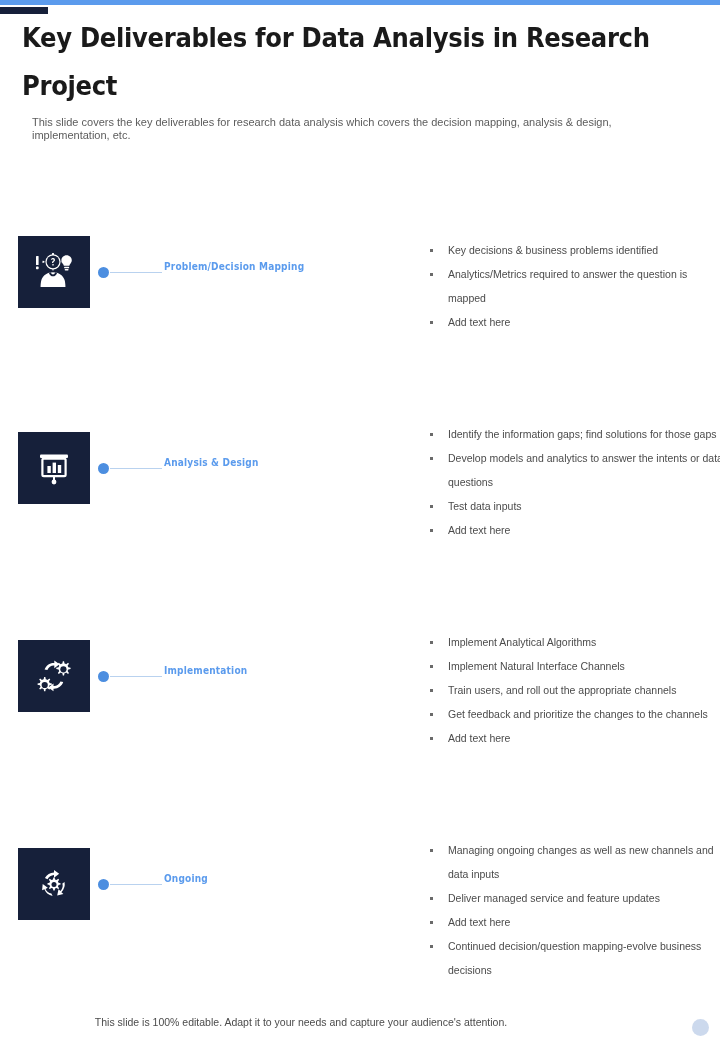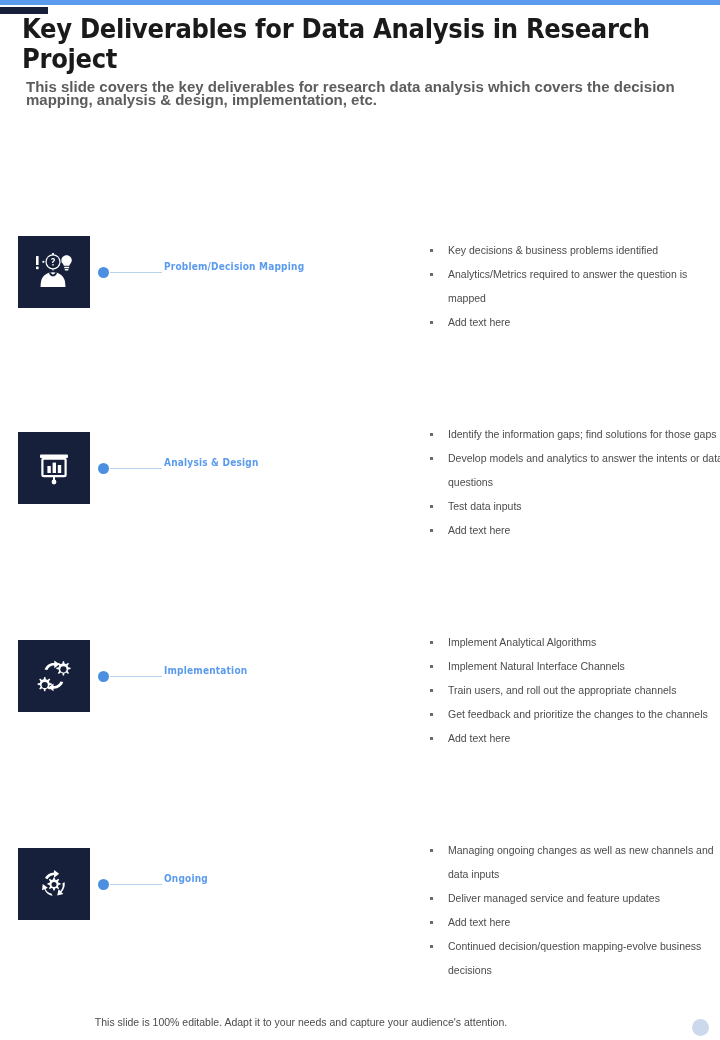--- a/index.html
+++ b/index.html
@@ -40,36 +40,35 @@
 
   
   .header {
     position: absolute;
     top: 14px;
     left: 22px;
     width: 676px;
   }
   .slide-title {
     font-size: 27px;
-    line-height: 30px;
+    line-height: 48px;
     font-weight: bold;
     color: #1a1a1a;
     letter-spacing: -0.3px;
     margin: 0;
     font-family: "DejaVu Sans", sans-serif;
     font-stretch: condensed;
   }
   .slide-subtitle {
-    margin: 6px 0 0 4px;
-    font-size: 15px;
+    margin: 6px 0 0 10px;
+    font-size: 11px;
     line-height: 13px;
     color: #5c5c5c;
     width: 650px;
     font-family: "Liberation Sans", sans-serif;
-    font-weight: bold;
   }
 
   
   .row {
     position: absolute;
     left: 0;
     width: 720px;
     height: 104px;
   }
   .row-1 { top: 236px; }

